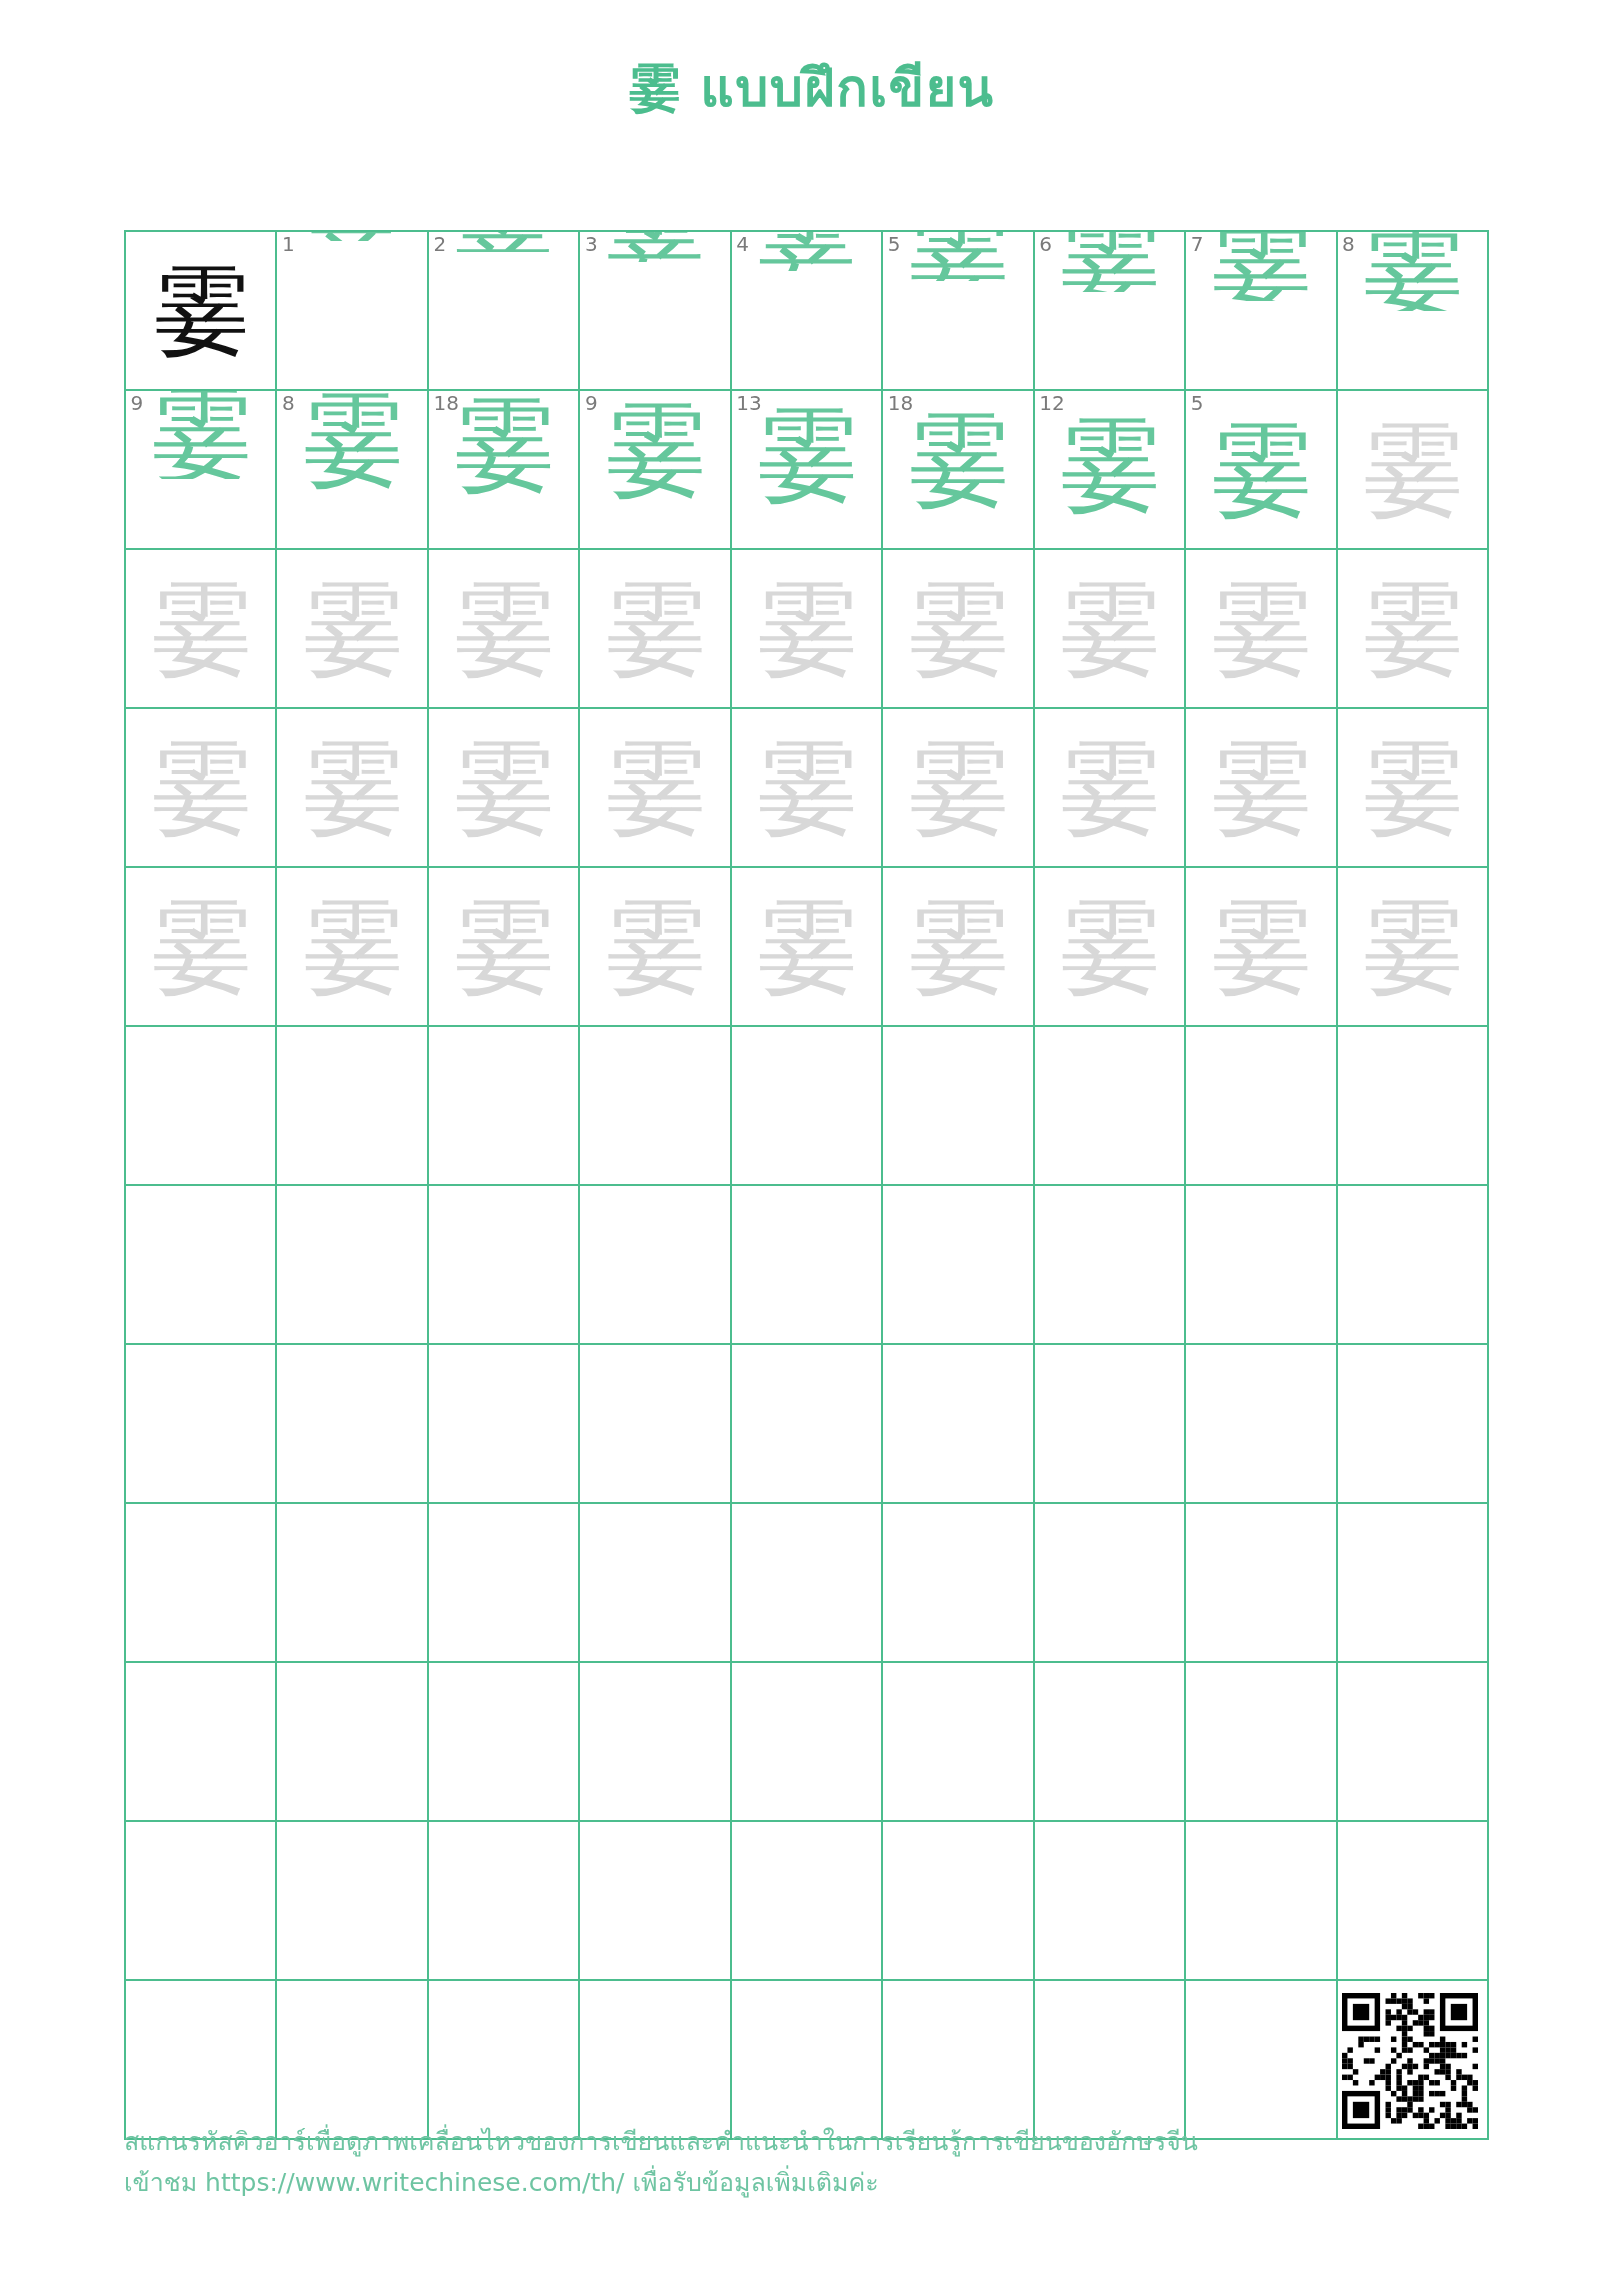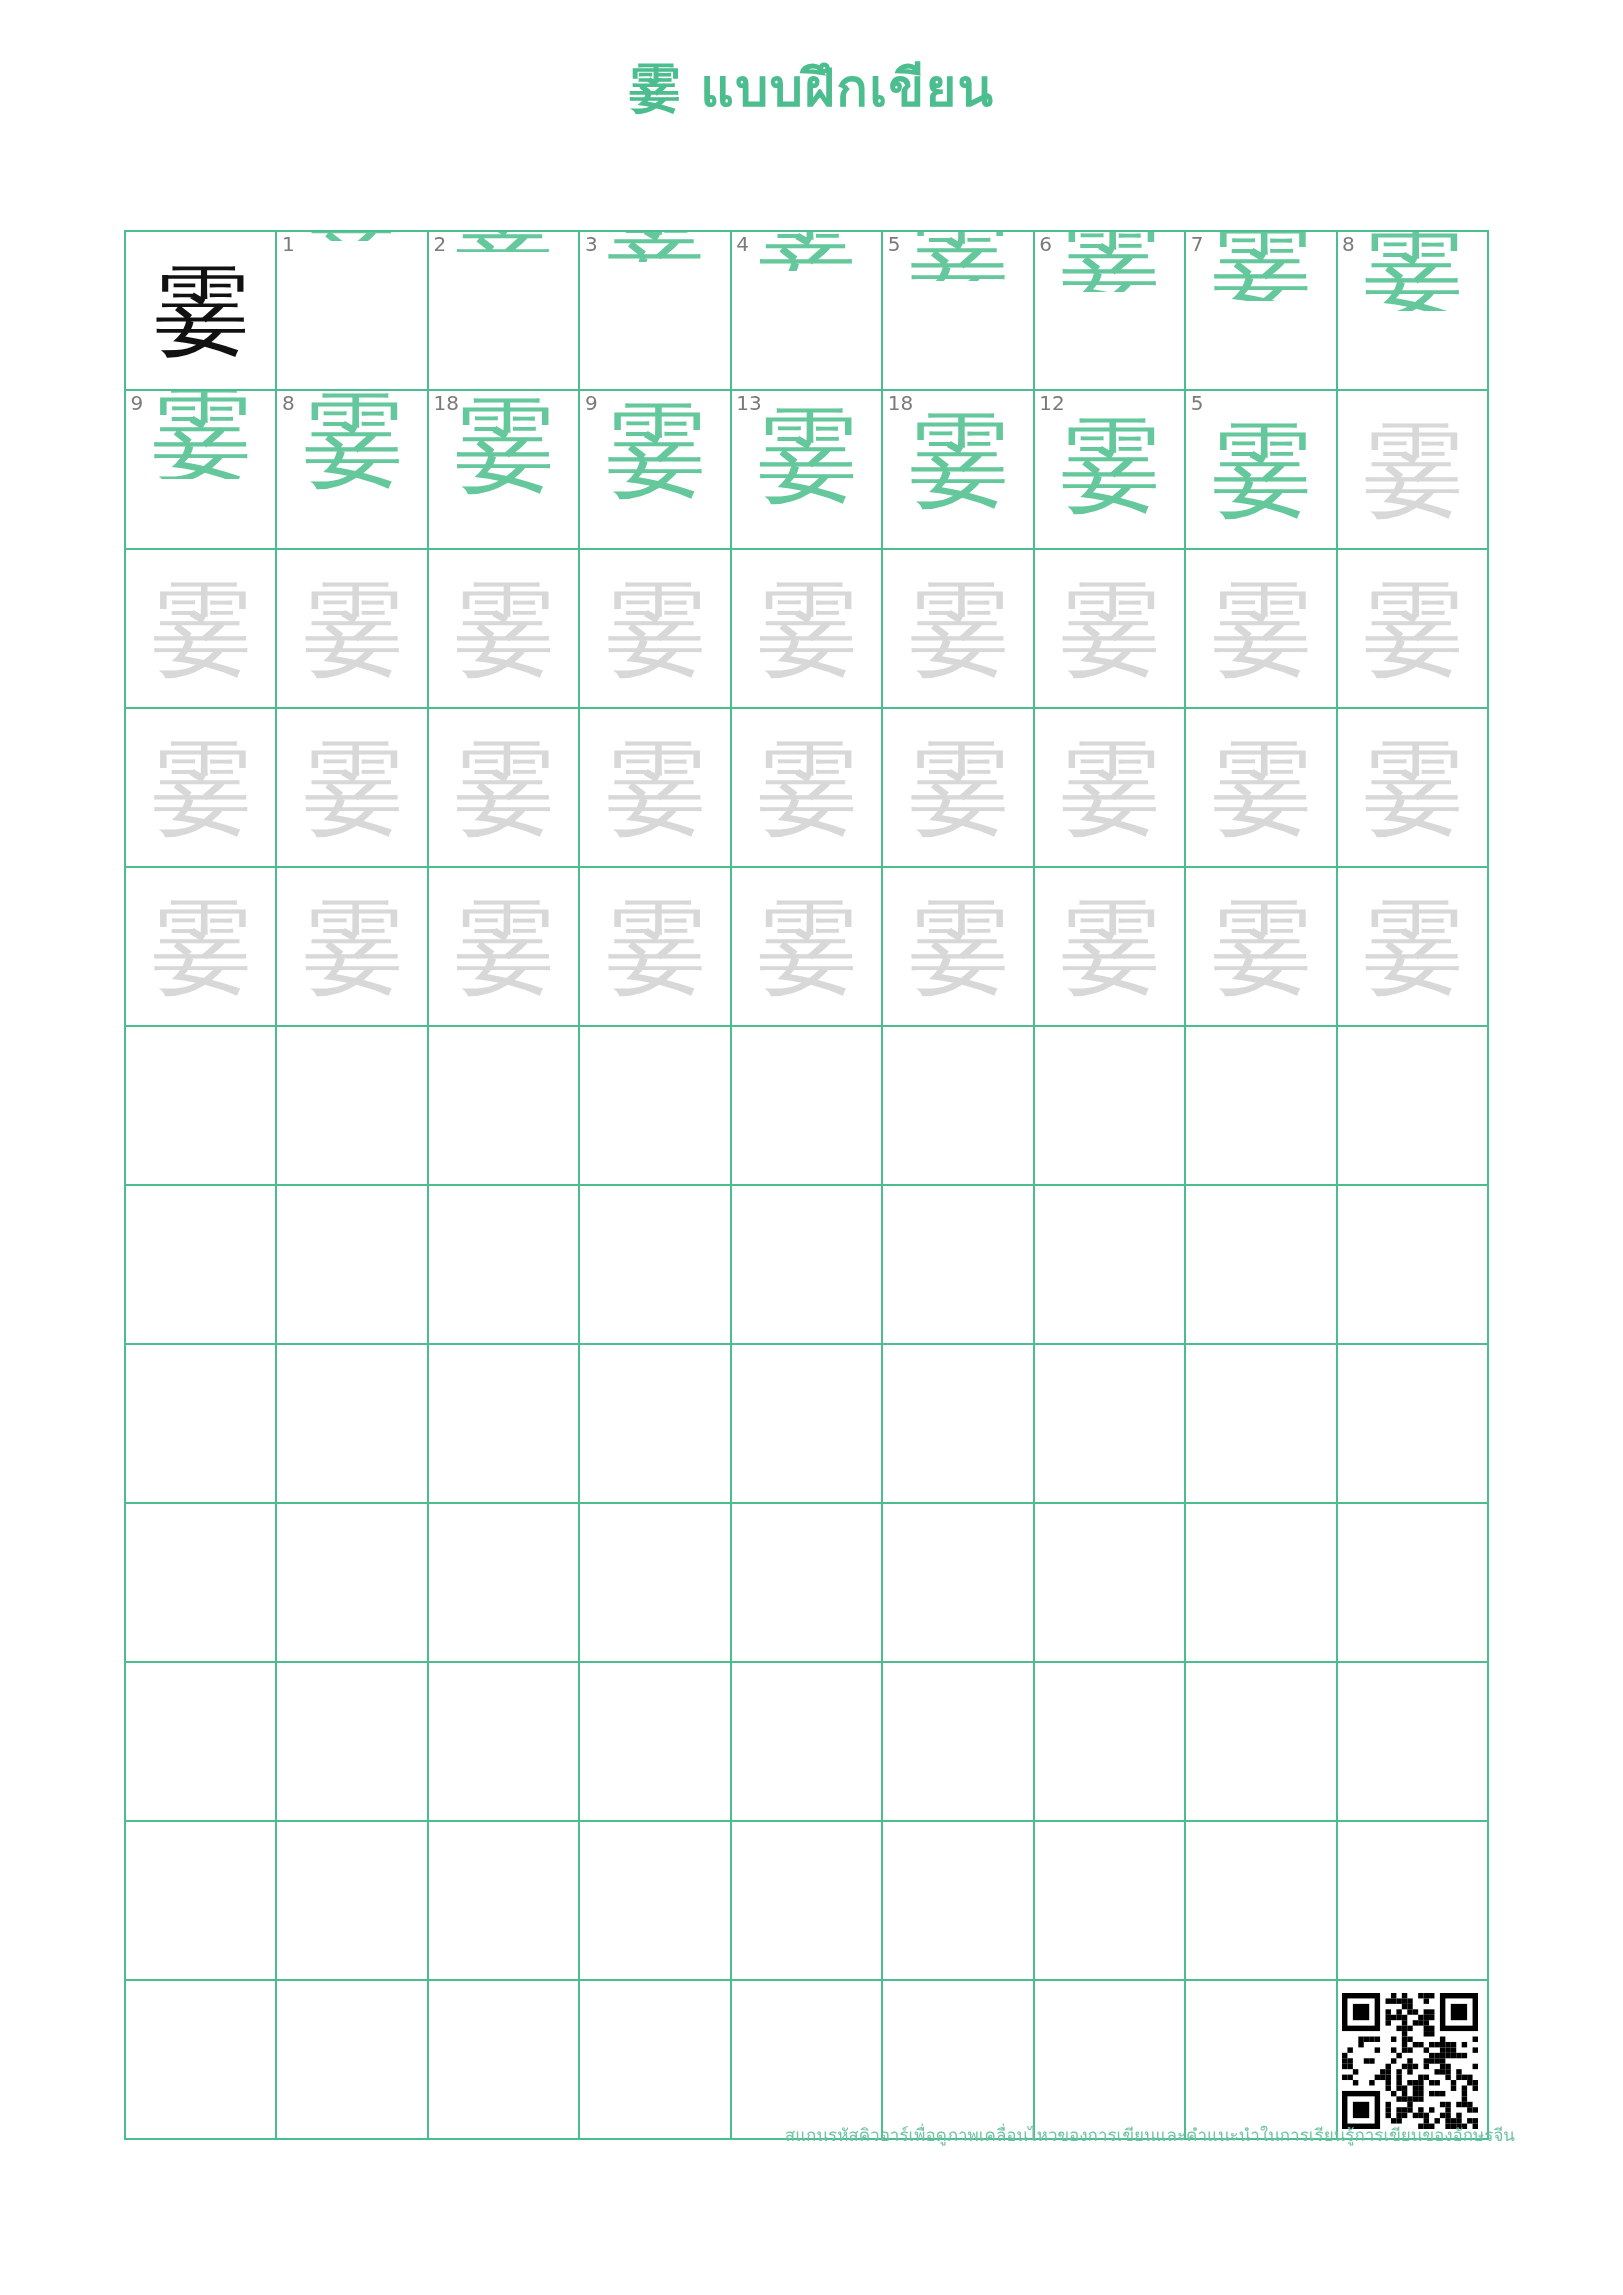--- a/index.html
+++ b/index.html
@@ -110,24 +110,23 @@
     background: #ffffff;
   }
   .qr svg { display: block; }
 
   .footer {
     position: absolute;
     left: 124px;
     top: 2122px;
     width: 1391px;
     color: #6ec4a2;
-    font-size: 17px;
+    font-size: 25px;
     line-height: 1.62;
     font-family: "DejaVu Sans", sans-serif;
-    text-align: right;
   }
   .footer div { white-space: nowrap; }
 </style>
 </head>
 <body>
 
 <div class="page">
 
   <div class="title">
     <span class="han">霎</span><span class="thai">แบบฝึกเขียน</span>
@@ -610,16 +609,17 @@
               <rect x="7.04" y="133.76" width="35.2" height="35.2" fill="#fff"></rect>
               <rect x="14.08" y="140.8" width="21.12" height="21.12" fill="#000"></rect>
             </svg>
           </div>
         </div>
       </div>
     </div>
 
   <div class="footer">
     <div>สแกนรหัสคิวอาร์เพื่อดูภาพเคลื่อนไหวของการเขียนและคำแนะนำในการเรียนรู้การเขียนของอักษรจีน</div>
+    <div>เข้าชม https://www.writechinese.com/th/ เพื่อรับข้อมูลเพิ่มเติมค่ะ</div>
   </div>
 
 </div>
 
 
 </body></html>

